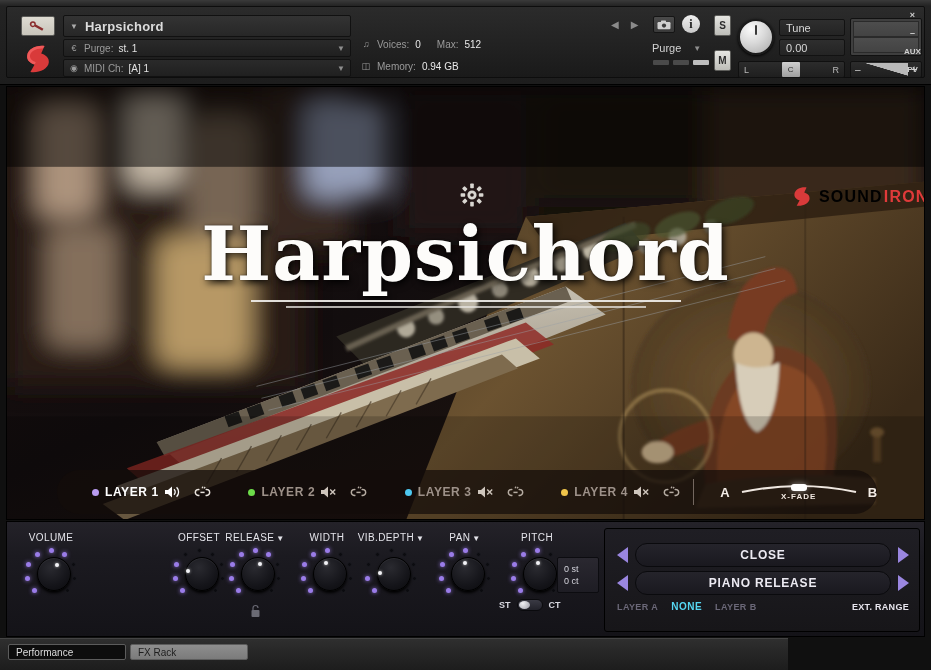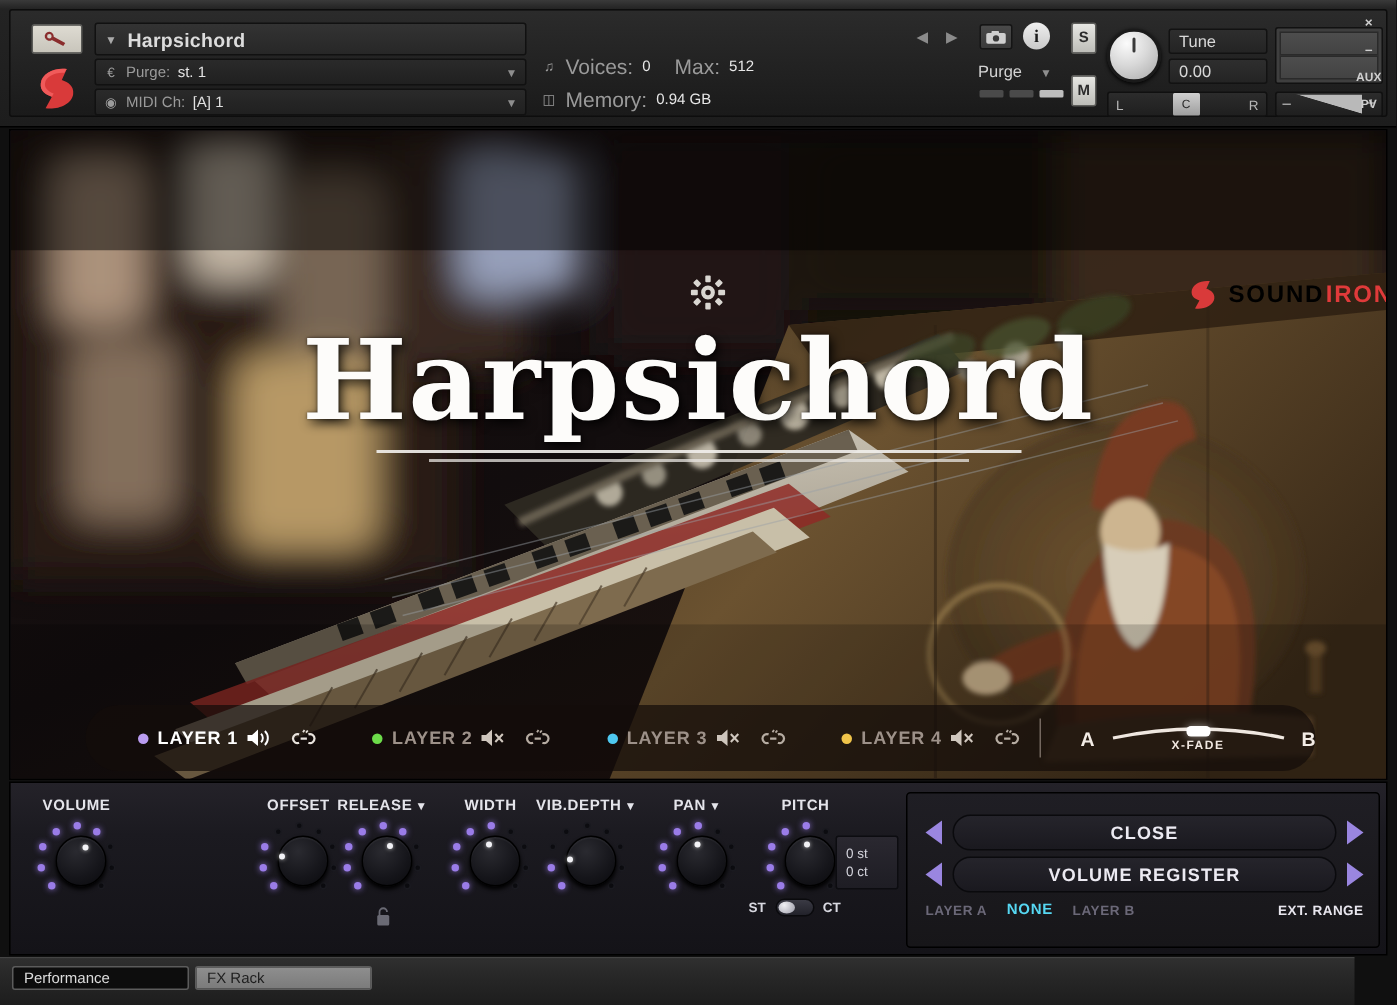--- a/index.html
+++ b/index.html
@@ -48,21 +48,21 @@
     display: flex; align-items: center; padding: 0 5px; gap: 5px;
   }
   .inst-row .lbl { color: #9a9a9a; font-size: 10px; }
   .inst-row .val { color: #e2e2e2; font-size: 10px; }
   .inst-row .caret { margin-left: auto; color: #8e8e8e; font-size: 8px; }
   .mini-ico { color: #9c9c9c; font-size: 9px; width: 10px; text-align: center; }
 
   .voices-panel { position: absolute; left: 350px; top: 28px; width: 290px; height: 42px; }
   .vrow { height: 18px; display: flex; align-items: center; gap: 6px; padding-left: 4px; }
   .vrow:last-child { margin-top: 4px; }
-  .vrow .lbl { color: #9a9a9a; font-size: 14px; }
+  .vrow .lbl { color: #9a9a9a; font-size: 10px; }
   .vrow .val { color: #e8e8e8; font-size: 10px; }
 
   .nav-arrows { position: absolute; left: 604px; top: 12px; display: flex; gap: 12px; }
   .nav-arrows span { color: #8b8b8b; font-size: 10px; }
 
   .cam-btn {
     position: absolute; left: 646px; top: 9px; width: 22px; height: 17px;
     background: linear-gradient(180deg,#4a4a4a,#3a3a3a); border: 1px solid #151515;
     border-radius: 2px; display:flex; align-items:center; justify-content:center;
   }
@@ -200,21 +200,21 @@
     color:#f0e7e0; font-size:8px; font-weight:bold; letter-spacing:1px; }
 
   
   .bottom {
     position:absolute; left:6px; top:521px; width:919px; height:116px;
     background: linear-gradient(180deg,#242229 0%,#1b1a20 30%,#141318 100%);
     border:1px solid #000;
   }
   .knobs { position:absolute; left:0; top:0; width:590px; height:116px; }
   .knob-cell { position:absolute; width:76px; text-align:center; }
-  .knob-lbl { color:#e4e4ea; font-size:10px; font-weight:bold; letter-spacing:.4px; white-space:nowrap; }
+  .knob-lbl { color:#e4e4ea; font-size:10px; font-weight:normal; letter-spacing:.4px; white-space:nowrap; }
   .knob-lbl .tri { font-size:8px; margin-left:2px; }
   .knob-widget { position:relative; width:56px; height:52px; margin:6px auto 0; }
   .knob-body {
     position:absolute; left:14px; top:8px; width:34px; height:34px; border-radius:50%;
     background: radial-gradient(circle at 40% 30%, #2a2a30 0%, #15151a 60%, #0a0a0d 100%);
     border:1px solid #000; box-shadow: inset 0 1px 1px rgba(255,255,255,.06), 0 2px 3px #000;
   }
   .knob-ptr { position:absolute; width:4px; height:4px; border-radius:50%; background:#f2f2f6;
     box-shadow:0 0 3px rgba(255,255,255,.7); }
   .led { position:absolute; width:5px; height:5px; border-radius:50%; }
@@ -255,21 +255,21 @@
     display:flex; align-items:center; justify-content:center;
     color:#eceaf2; font-size:12px; font-weight:bold; letter-spacing:.8px;
   }
   .mic-foot { position:absolute; left:12px; top:72px; width:292px; display:flex; align-items:center; }
   .mic-foot .la { color:#6b6878; font-size:9px; font-weight:bold; letter-spacing:.4px; }
   .mic-foot .none { color:#56d7f2; font-size:10px; font-weight:bold; letter-spacing:.5px; margin:0 13px; }
   .mic-foot .ext { color:#e8e6ee; font-size:9px; font-weight:bold; letter-spacing:.3px; margin-left:auto; }
 
   
   .footer {
-    position:absolute; left:0; top:638px; width:903px; height:32px;
+    position:absolute; left:0; top:638px; width:788px; height:32px;
     background: linear-gradient(180deg,#2f2f2f 0%,#272727 40%,#1d1d1d 100%);
     border-top:1px solid #444;
   }
   .tab {
     position:absolute; top:5px; height:16px; width:118px;
     border:1px solid #5c5c5c; border-radius:2px;
     display:flex; align-items:center; padding-left:7px;
     font-size:10px;
   }
   #tab-performance { left:8px; background:#0d0d0d; color:#dcdcdc; }
@@ -794,21 +794,21 @@
     </div>
 
     <div class="mic-panel">
       <div class="mic-row" id="mic-row-1">
         <span class="arrow-l"></span>
         <span class="mic-btn">CLOSE</span>
         <span class="arrow-r"></span>
       </div>
       <div class="mic-row" id="mic-row-2">
         <span class="arrow-l"></span>
-        <span class="mic-btn">VOLUME REGISTER</span>
+        <span class="mic-btn">PIANO RELEASE</span>
         <span class="arrow-r"></span>
       </div>
       <div class="mic-foot">
         <span class="la">LAYER A</span>
         <span class="none">NONE</span>
         <span class="la">LAYER B</span>
         <span class="ext">EXT. RANGE</span>
       </div>
     </div>
   </div>

